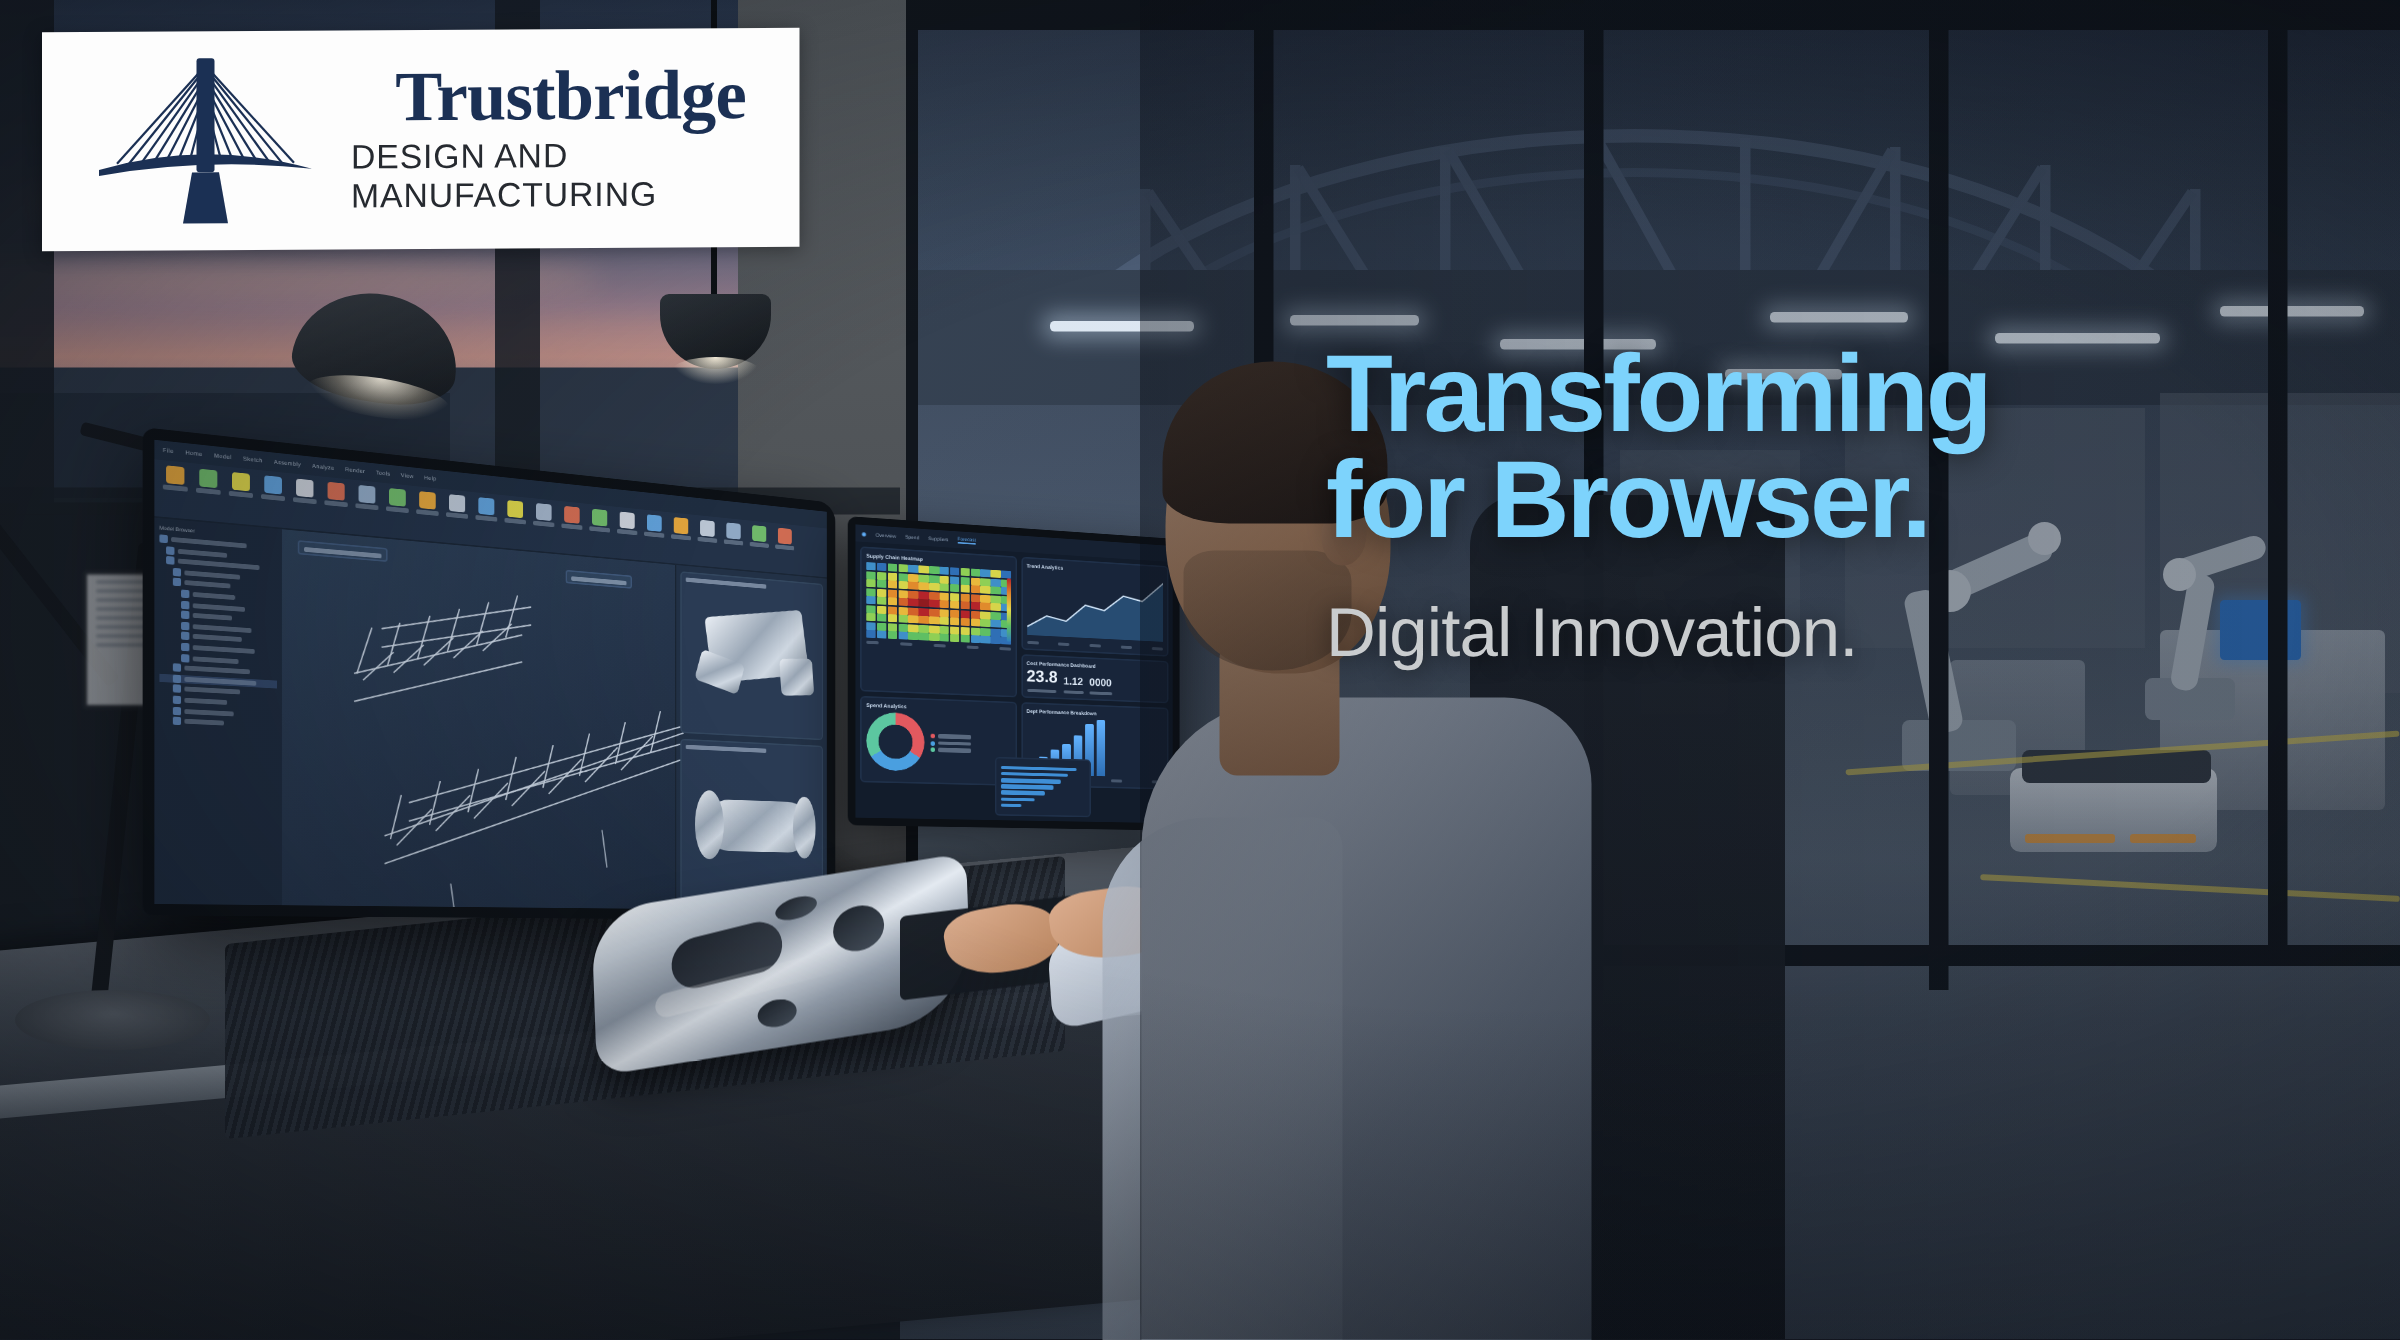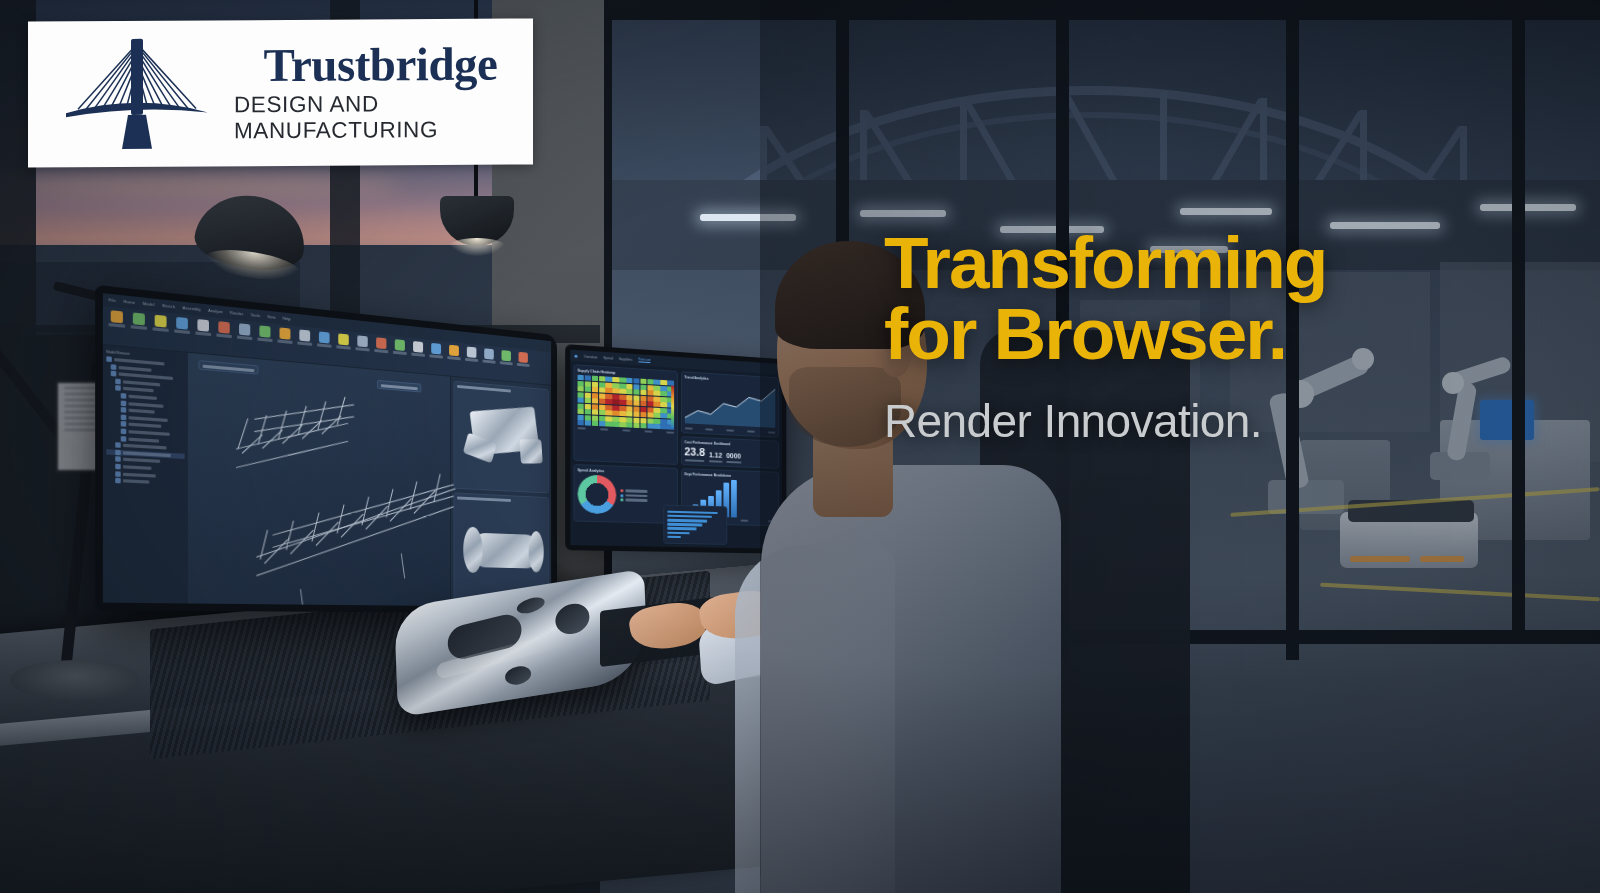--- a/index.html
+++ b/index.html
@@ -208,21 +208,21 @@
     transform:skewY(-0.35deg);}
   .logo-mark{width:150px;height:118px;flex:none;position:relative;}
   .logo-text{display:flex;flex-direction:column;align-items:center;}
   .logo-name{font-family:"Liberation Serif",serif;font-weight:bold;color:#1b3054;
     font-size:47px;line-height:1;letter-spacing:-.5px;}
   .logo-sub{font-family:"Liberation Sans",sans-serif;color:#262a30;font-size:22.5px;
     letter-spacing:.6px;margin-top:3px;}
 
   
   .hero{position:absolute;left:884px;top:228px;width:600px;}
-  .headline{color:#eab308;font-weight:bold;font-size:73px;line-height:.97;letter-spacing:-2px;
+  .headline{color:#7dd3fc;font-weight:bold;font-size:73px;line-height:.97;letter-spacing:-2px;
     text-shadow:0 3px 20px rgba(0,0,0,.62);}
   .headline span{display:block;}
   .sub{margin-top:26px;color:#c9ccce;font-size:46px;line-height:1.13;font-weight:300;
     letter-spacing:-.6px;text-shadow:0 2px 14px rgba(0,0,0,.6);}
   .sub span{display:block;}
   .cta{margin-top:42px;display:inline-block;padding:19px 40px 20px;border:2px solid #c3c9cf;
     border-radius:34px;color:#fff;font-weight:bold;font-size:27px;letter-spacing:1.1px;
     background:rgba(36,48,66,.33);text-shadow:0 2px 8px rgba(0,0,0,.7);
     box-shadow:0 3px 18px rgba(0,0,0,.35);cursor:pointer;}
 </style>
@@ -913,17 +913,17 @@
       <div class="logo-sub">DESIGN AND MANUFACTURING</div>
     </div>
   </div>
 
   <div class="hero">
     <div class="headline">
       <span>Transforming</span>
       <span>for Browser.</span>
     </div>
     <div class="sub">
-      <span>Render Innovation.</span>
+      <span>Digital Innovation.</span>
     </div>
   </div>
 
 </div>
 
 </body></html>

